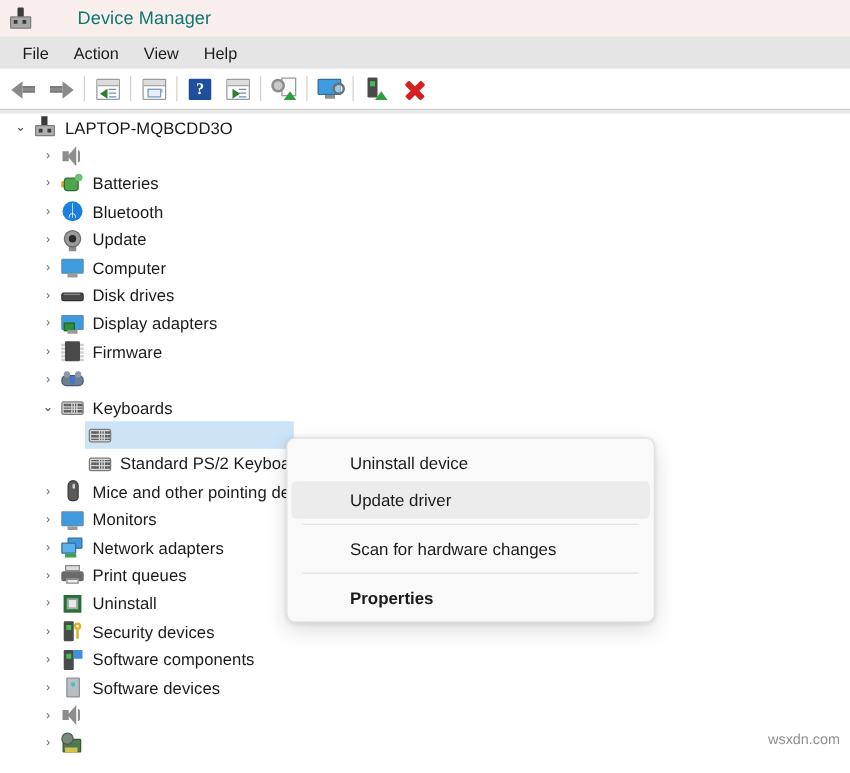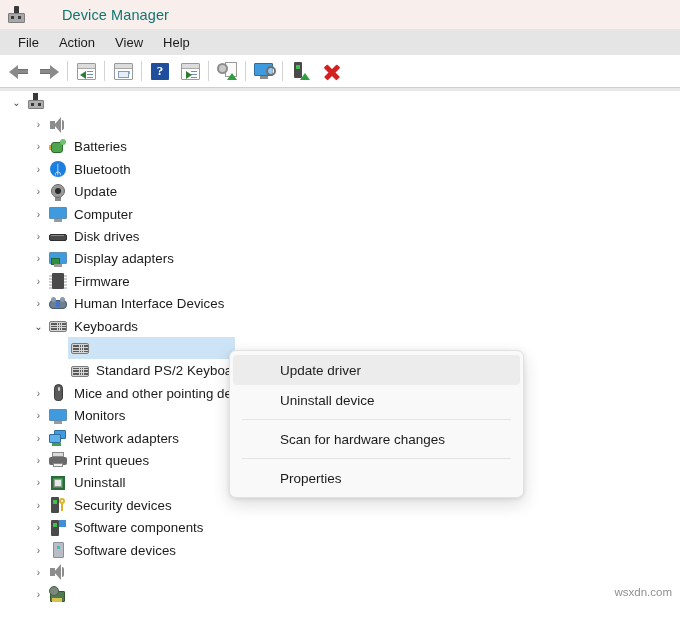--- a/index.html
+++ b/index.html
@@ -368,21 +368,21 @@
     height: 30px;
     display: flex; align-items: center;
     padding-left: 47px;
     font-size: 13.5px;
     color: #1b1b1b;
     cursor: default;
     margin: 0 3px;
     border-radius: 4px;
   }
   .ctxitem.hover { background: #ececec; }
-  .ctxitem.bold { font-weight: normal; }
+  .ctxitem.bold { font-weight: bold; }
   .ctxsep {
     height: 1px; background: #e4e4e4;
     margin: 4px 12px 4px 12px;
   }
 
   
   .watermark {
     position: absolute;
     right: 8px; bottom: 20px;
     font-size: 11.5px;
@@ -489,20 +489,21 @@
       <div class="row depth0">
         <div class="chev open">⌄</div>
         <div class="ico">
           <div class="ic ic-computer-plug">
             <div class="pp"></div>
             <div class="pb"></div>
             <div class="h1"></div>
             <div class="h2"></div>
           </div>
         </div>
+        <div class="label">LAPTOP-MQBCDD3O</div>
       </div>
       <div class="row depth1">
         <div class="chev">›</div>
         <div class="ico">
           <div class="ic ic-speaker">
             <div class="body"></div>
             <div class="cone"></div>
             <div class="w1"></div>
           </div>
         </div>
@@ -592,21 +593,20 @@
       <div class="row depth1">
         <div class="chev">›</div>
         <div class="ico">
           <div class="ic ic-hid">
             <div class="pad"></div>
             <div class="k1"></div>
             <div class="k2"></div>
             <div class="mid"></div>
           </div>
         </div>
-        <div class="label">Human Interface Devices</div>
       </div>
       <div class="row depth1">
         <div class="chev open">⌄</div>
         <div class="ico">
           <div class="ic ic-keyboard">
             <div class="kb"></div>
             <div class="kk" style="left:2px;top:6px"></div>
             <div class="kk" style="left:4.2px;top:6px"></div>
             <div class="kk" style="left:6.4px;top:6px"></div>
             <div class="kk" style="left:8.600000000000001px;top:6px"></div>
@@ -793,22 +793,22 @@
           <div class="ic ic-storage">
             <div class="b"></div>
             <div class="g"></div>
             <div class="y"></div>
           </div>
         </div>
       </div>
     </div>
 
   <div class="ctxmenu">
+    <div class="ctxitem">Uninstall device</div>
     <div class="ctxitem hover">Update driver</div>
-    <div class="ctxitem">Uninstall device</div>
     <div class="ctxsep"></div>
     <div class="ctxitem">Scan for hardware changes</div>
     <div class="ctxsep"></div>
     <div class="ctxitem bold">Properties</div>
   </div>
 
   <div class="watermark">wsxdn.com</div>
 
 </div>
 

